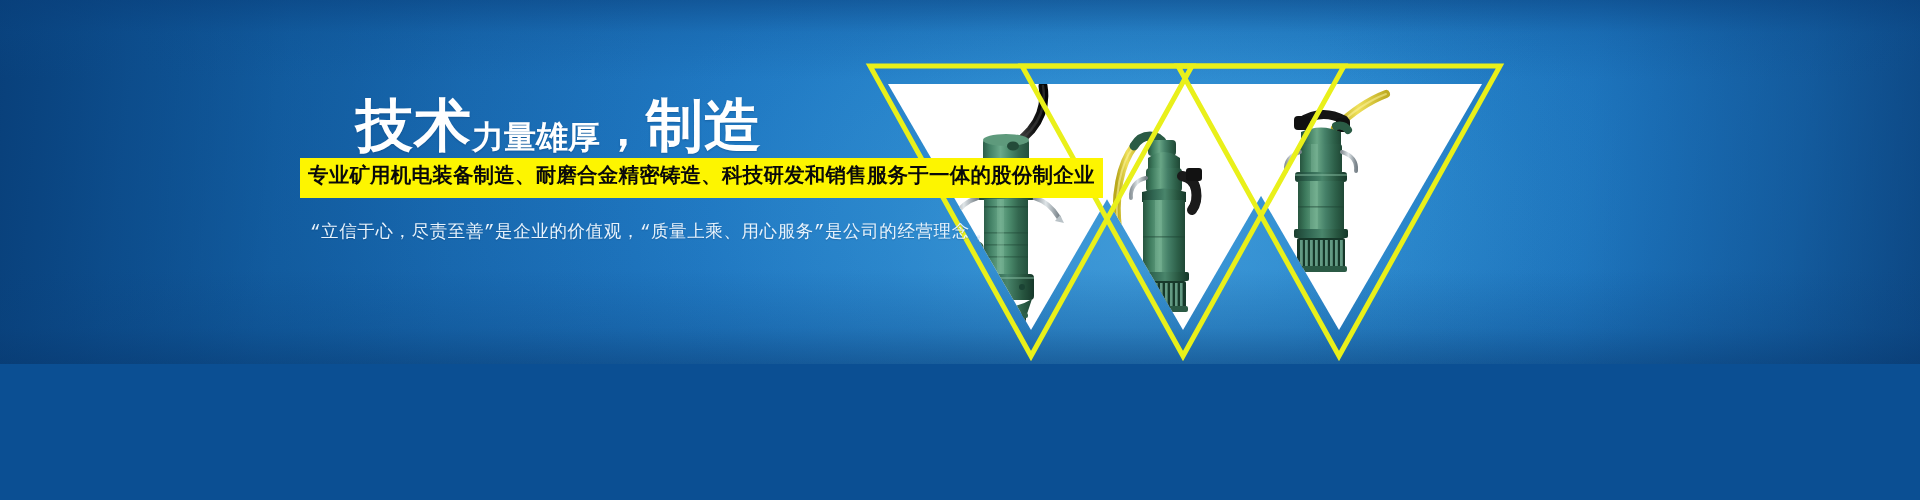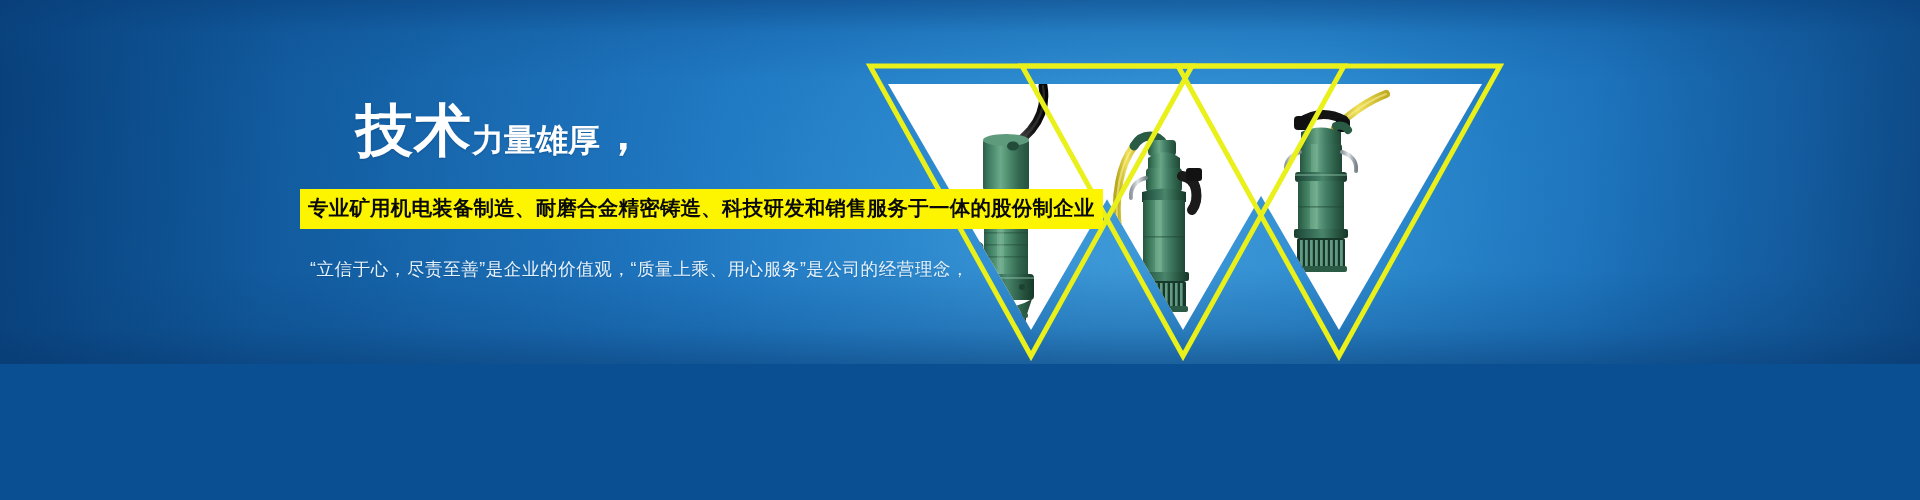--- a/index.html
+++ b/index.html
@@ -5,21 +5,21 @@
   html, body {
     margin: 0;
     padding: 0;
     background: #0b4f93;
   }
   #banner {
     position: relative;
     width: 1920px;
     height: 364px;
     overflow: hidden;
-    font-family: Liberation Sans, sans-serif;
+    font-family: Liberation Mono, monospace;
     background: #15803d;
   }
   
   .bg-base {
     position: absolute;
     inset: 0;
     background:
       radial-gradient(ellipse 1150px 700px at 62% 48%,
           #2f8fd4 0%, #2685cd 22%, #1f78c2 42%, #1a6bb2 62%, #1460a4 80%, #0f5596 100%);
   }
@@ -94,34 +94,34 @@
     top: -2px;
   }
   .hl-comma {
     font-size: 46px;
     font-weight: 700;
     position: relative;
     top: -2px;
   }
 
   .yellow-bar {
-    margin-top: 31px;
+    margin-top: 0;
     background: #fdf500;
     color: #0a0a0a;
     font-size: 20.5px;
     font-weight: 700;
     letter-spacing: 0.2px;
     line-height: 1;
     padding: 9px 8px 10px 8px;
     display: inline-block;
     white-space: nowrap;
   }
 
   .para {
-    margin-top: 22px;
+    margin-top: 16px;
     color: #e8f3fc;
     font-size: 17.5px;
     line-height: 36px;
     letter-spacing: 0.6px;
     padding-left: 10px;
     text-shadow: 0 1px 1px rgba(6,50,100,0.25);
   }
   .para-line { white-space: nowrap; }
 
   
@@ -338,20 +338,21 @@
       </g>
     </svg>
   </div>
 
   <div class="text-block">
 
     <div class="headline">
       <span class="hl-big">技术</span>
       <span class="hl-small">力量雄厚</span>
       <span class="hl-comma">，</span>
+      <span class="hl-big">制造</span>
     </div>
 
     <div class="yellow-bar">专业矿用机电装备制造、耐磨合金精密铸造、科技研发和销售服务于一体的股份制企业</div>
 
     <div class="para">
       <div class="para-line">“立信于心，尽责至善”是企业的价值观，“质量上乘、用心服务”是公司的经营理念，</div>
     </div>
 
   </div>
 

